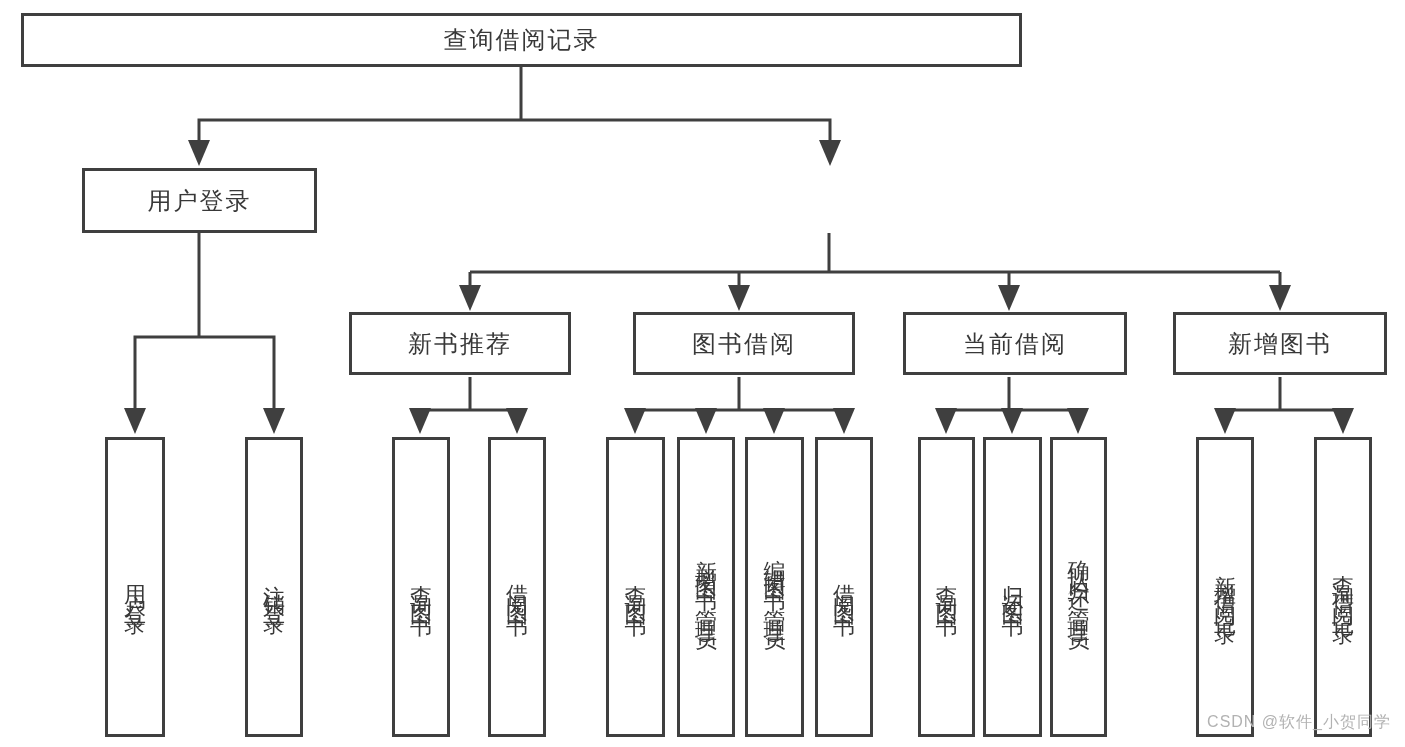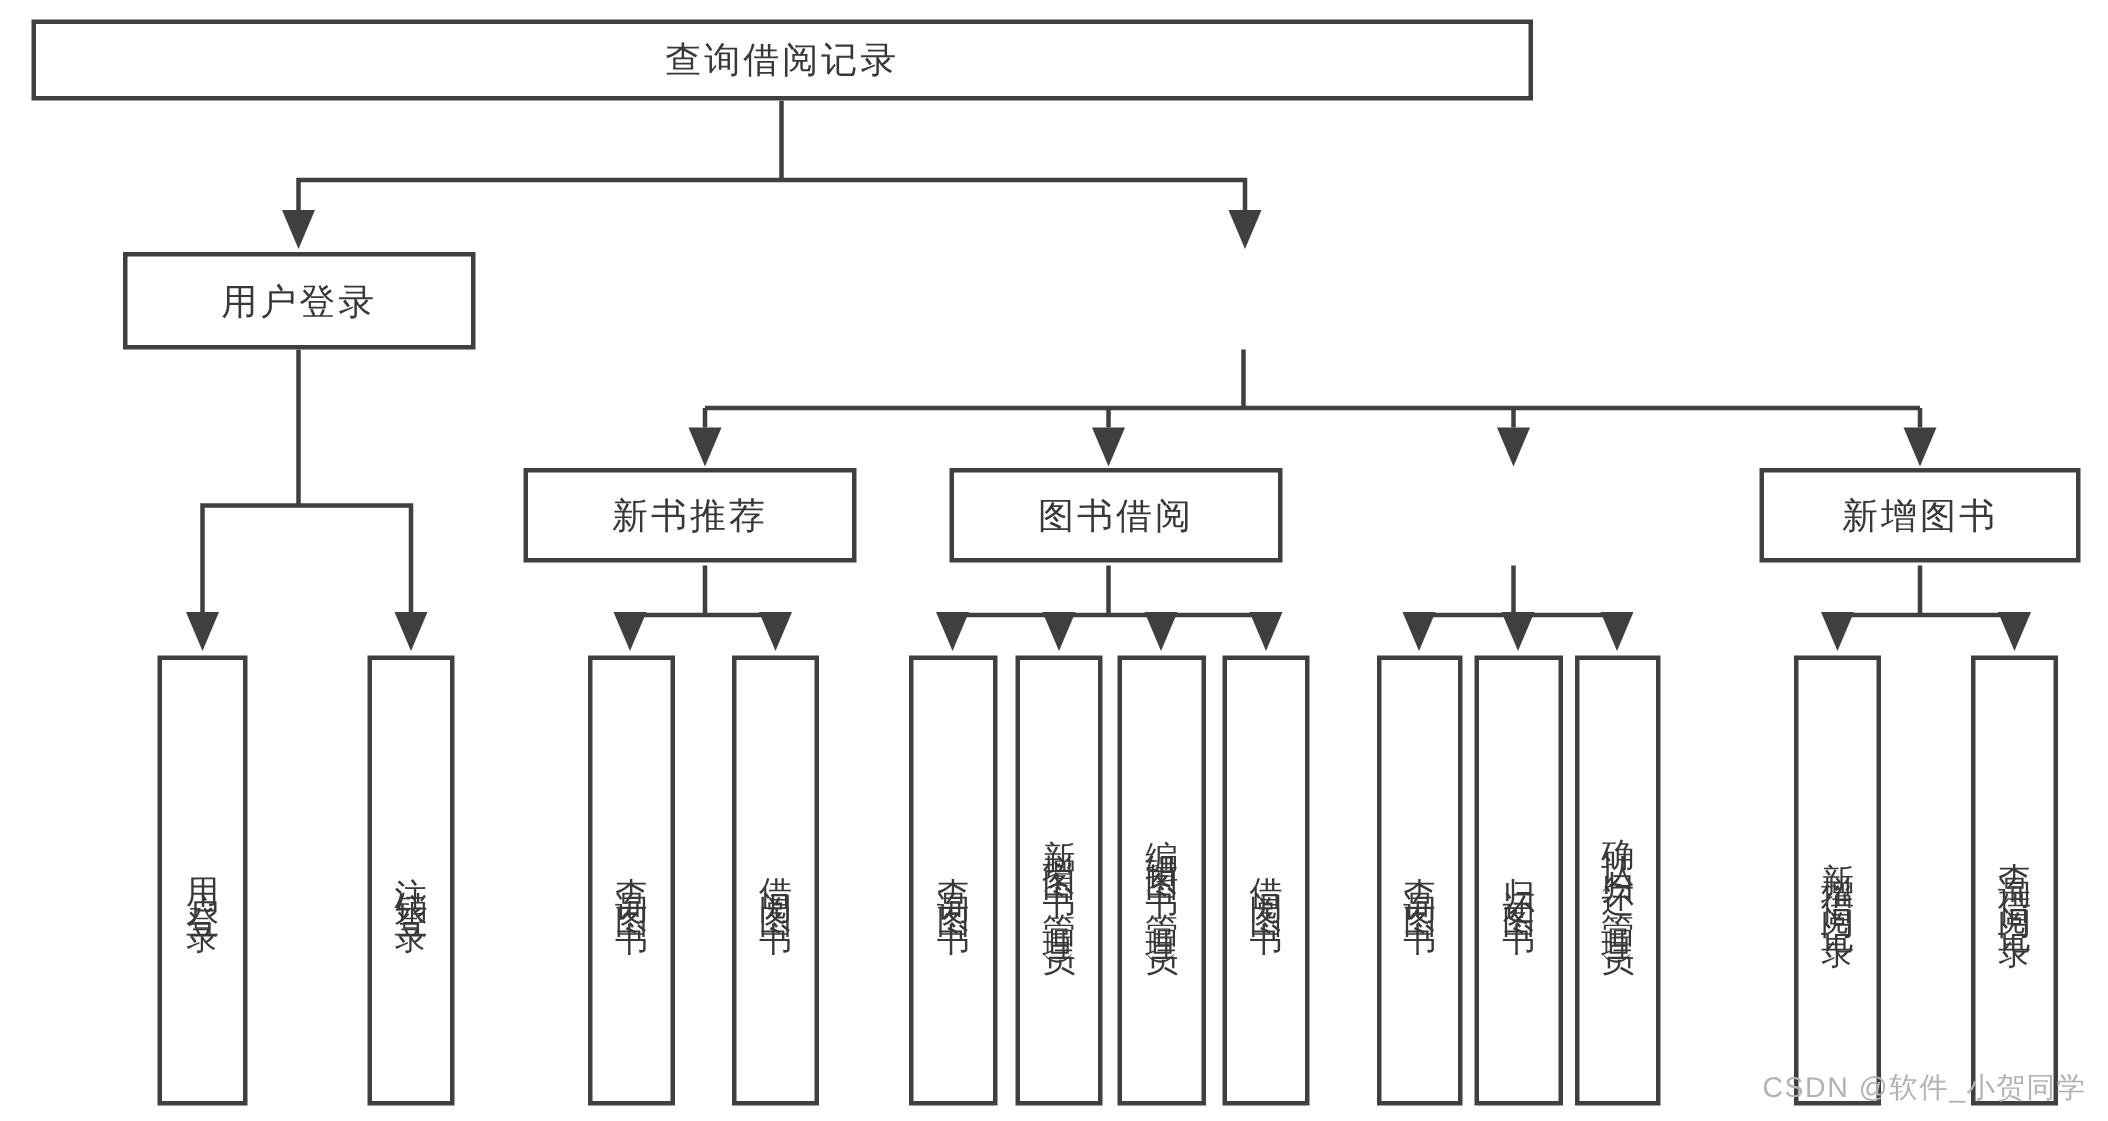--- a/index.html
+++ b/index.html
@@ -37,21 +37,21 @@
     writing-mode:vertical-rl;
     text-orientation:mixed;
     font-size:22px;
     letter-spacing:10px;
     white-space:normal;
   }
   .watermark{
     position:absolute;
     top:712px;
     right:14px;
-    font-size:19px;
+    font-size:16px;
     letter-spacing:1px;
     color:var(--watermark);
     margin-left:26px;
   }
 </style>
 </head>
 <body>
 
 <div class="canvas">
 
@@ -90,20 +90,21 @@
     <polygon points="1225,434 1214,408 1236,408"></polygon>
     <polygon points="1343,434 1332,408 1354,408"></polygon>
   </svg>
 
   <div class="box h" style="left:21px;top:13px;width:1001px;height:54px">查询借阅记录</div>
 
   <div class="box h" style="left:82px;top:168px;width:235px;height:65px">用户登录</div>
 
   <div class="box h" style="left:349px;top:312px;width:222px;height:63px">新书推荐</div>
   <div class="box h" style="left:633px;top:312px;width:222px;height:63px">图书借阅</div>
+  <div class="box h" style="left:903px;top:312px;width:224px;height:63px">当前借阅</div>
   <div class="box h" style="left:1173px;top:312px;width:214px;height:63px">新增图书</div>
 
   <div class="box v" style="left:105px;top:437px;width:60px;height:300px">用户登录</div>
   <div class="box v" style="left:245px;top:437px;width:58px;height:300px">注销登录</div>
 
   <div class="box v" style="left:392px;top:437px;width:58px;height:300px">查询图书</div>
   <div class="box v" style="left:488px;top:437px;width:58px;height:300px">借阅图书</div>
 
   <div class="box v" style="left:606px;top:437px;width:59px;height:300px">查询图书</div>
   <div class="box v" style="left:677px;top:437px;width:58px;height:300px">新增图书（管理员）</div>

